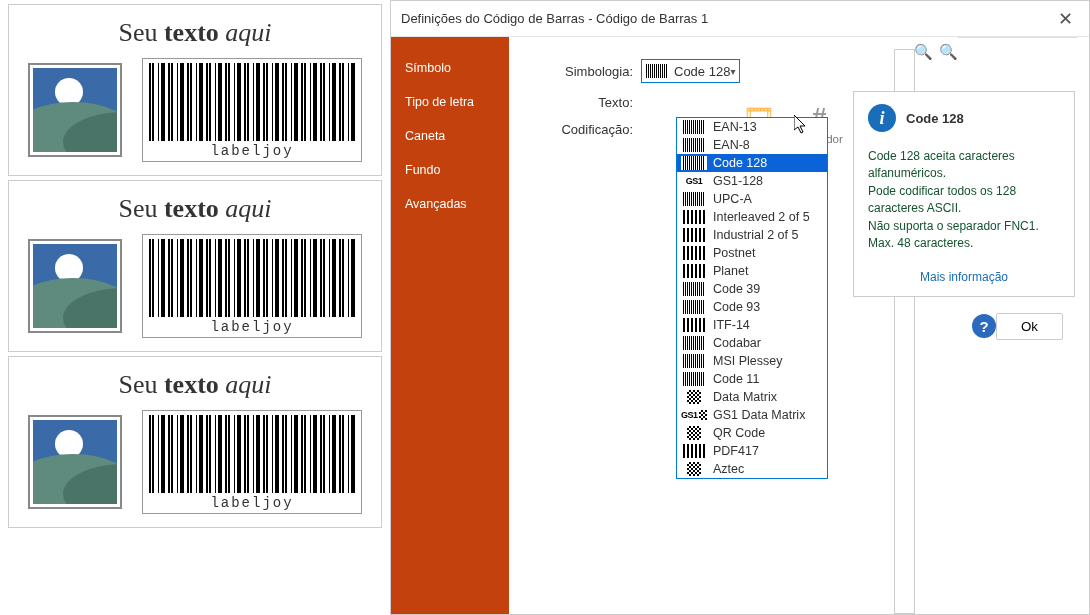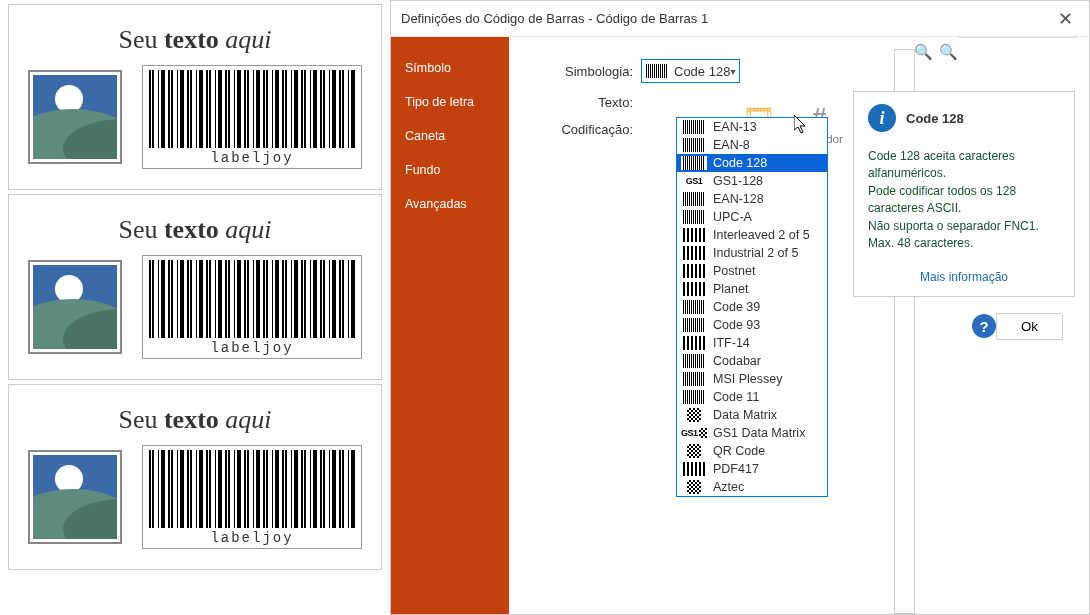--- a/index.html
+++ b/index.html
@@ -1,19 +1,19 @@
 <!DOCTYPE html>
 <html><head>
 <meta charset="utf-8">
 <style>
   * { box-sizing: border-box; margin: 0; padding: 0; }
   body { font-family: "Segoe UI", Arial, sans-serif; font-size: 13px; color: #333; background: #fff; width: 1090px; height: 615px; overflow: hidden; position: relative; }
   
   .canvas-area { position: absolute; left: 0; top: 0; width: 390px; height: 615px; background: #fff; }
-  .label-row { border: 1px solid #ccc; margin: 4px 8px; padding: 20px 0; }
+  .label-row { border: 1px solid #ccc; margin: 4px 8px; padding: 13px 0; }
   .label-title { text-align: center; font-size: 26px; font-family: Georgia, serif; margin-bottom: 10px; }
   .label-title .t1 { font-weight: 400; }
   .label-title .t2 { font-weight: 700; }
   .label-title .t3 { font-style: italic; font-weight: 400; }
   .label-content { display: flex; align-items: center; justify-content: center; gap: 20px; }
   .img-placeholder { width: 94px; height: 94px; border: 2px solid #888; display: flex; align-items: center; justify-content: center; }
   .img-inner { width: 84px; height: 84px; position: relative; overflow: hidden; }
   .sky { position:absolute; inset:0; background: #3a6aa8; }
   .sun { position:absolute; width:28px; height:28px; border-radius:50%; background:#fff; top:10px; left:22px; }
   .hill1 { position:absolute; bottom:-10px; left:-20px; width:120px; height:60px; border-radius:50%; background:#5e8b7e; }
@@ -183,26 +183,20 @@
           <div class="dd-item">
             <div class="dd-icon">
               <span class="dd-gs1">GS1</span>
             </div>
             <span>GS1-128</span>
           </div>
           <div class="dd-item">
             <div class="dd-icon">
               <div class="dd-bars"></div>
             </div>
-            <span>EAN-128</span>
-          </div>
-          <div class="dd-item">
-            <div class="dd-icon">
-              <div class="dd-bars"></div>
-            </div>
             <span>UPC-A</span>
           </div>
           <div class="dd-item">
             <div class="dd-icon">
               <div class="dd-bars wide"></div>
             </div>
             <span>Interleaved 2 of 5</span>
           </div>
           <div class="dd-item">
             <div class="dd-icon">

